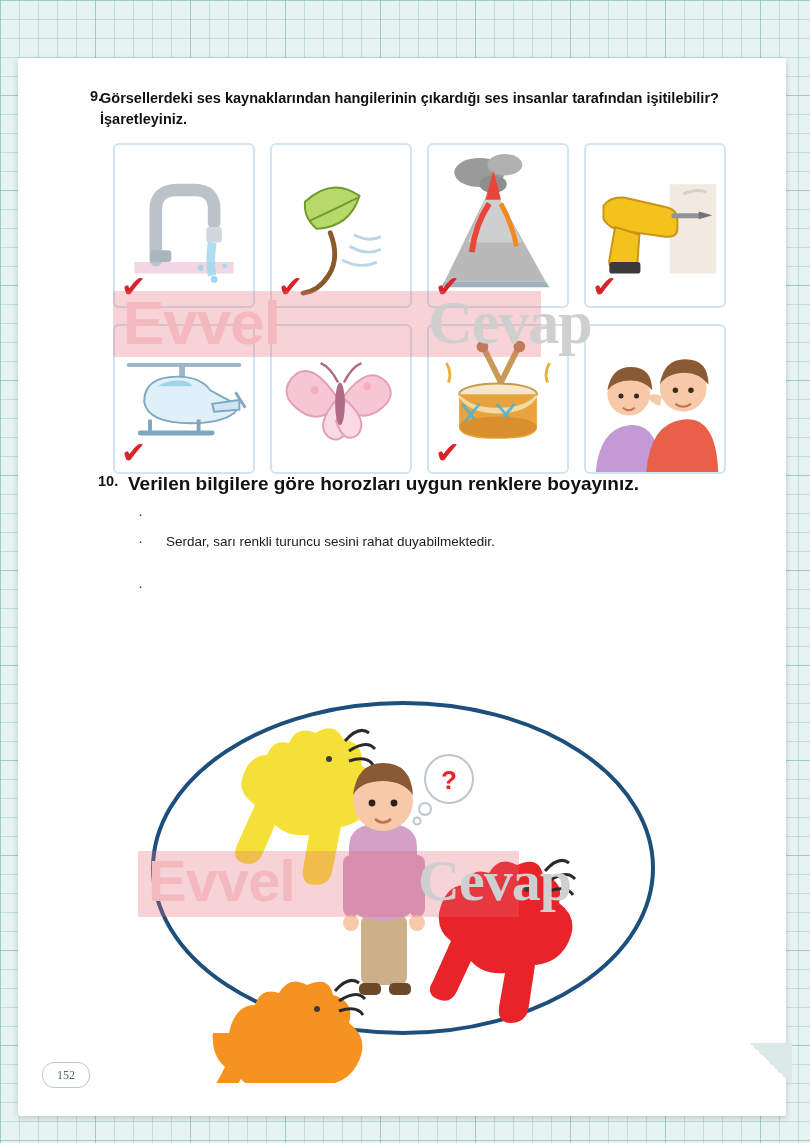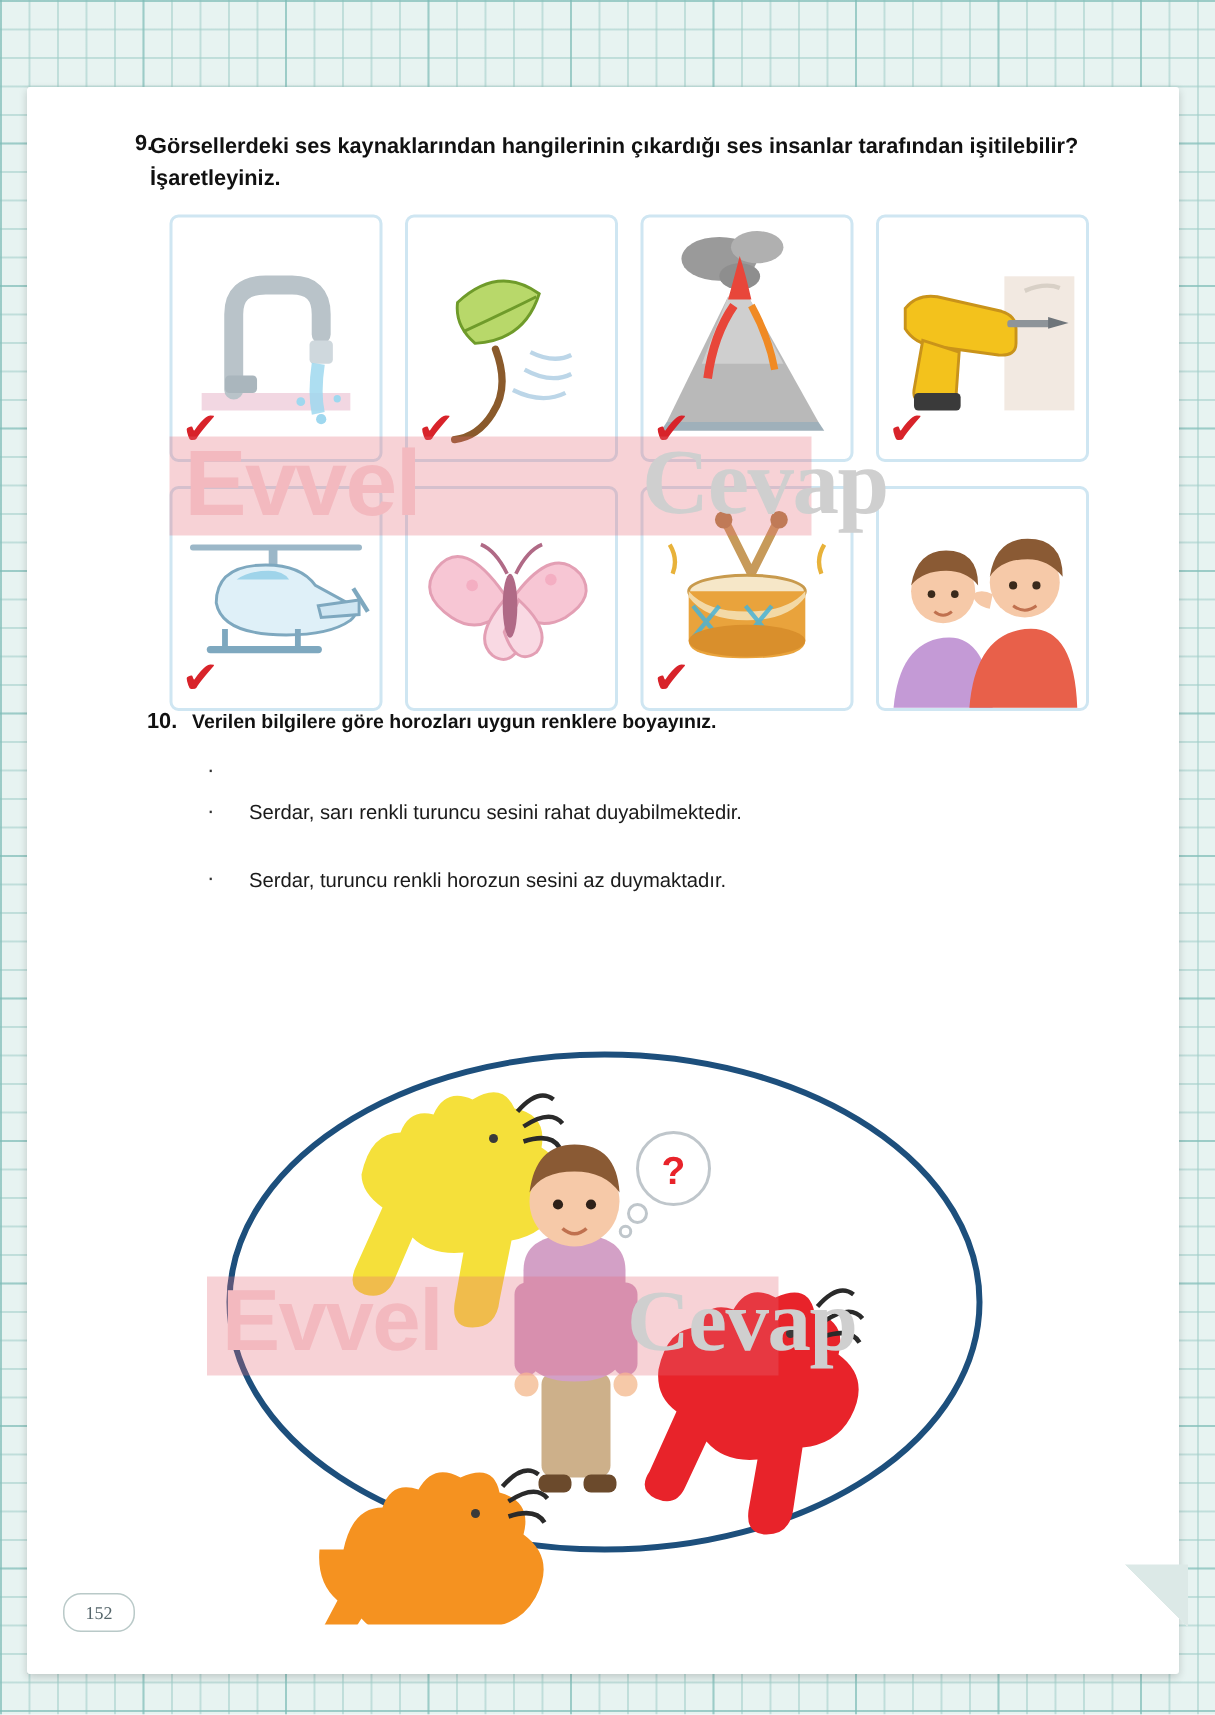--- a/index.html
+++ b/index.html
@@ -59,21 +59,21 @@
   .cell svg{position:absolute;left:0;top:0;width:100%;height:100%;}
   .tick{
     position:absolute;left:6px;bottom:4px;font-size:30px;line-height:1;
     color:#d8232a;font-weight:bold;z-index:4;
     font-family:"DejaVu Sans", sans-serif;
   }
 
   
   .q10{position:absolute;left:80px;top:415px;width:650px;}
   .q10 .num{position:absolute;left:0;top:0;font-weight:bold;font-size:14.5px;color:#111;}
-  .q10 .txt{margin-left:30px;font-weight:bold;font-size:13px;color:#111;}
+  .q10 .txt{margin-left:30px;font-weight:bold;font-size:19px;color:#111;}
   .bullets{position:absolute;left:120px;top:448px;width:600px;}
   .bullet{position:relative;font-size:13.5px;color:#1a1a1a;margin-bottom:27px;padding-left:28px;line-height:1.3;}
   .bullet .dot{position:absolute;left:0;top:-2px;font-size:15px;color:#333;}
 
   
   .illus{position:absolute;left:95px;top:575px;width:580px;height:450px;}
   .illus svg{position:absolute;left:0;top:0;width:100%;height:100%;}
 
   
   .wm{position:absolute;z-index:9;pointer-events:none;}
@@ -248,21 +248,20 @@
     <div class="bullets">
       <div class="bullet">
         <span class="dot">·</span>
       </div>
       <div class="bullet">
         <span class="dot">·</span>
         <span>Serdar, sarı renkli turuncu sesini rahat duyabilmektedir.</span>
       </div>
       <div class="bullet">
         <span class="dot">·</span>
-        <span>Serdar, turuncu renkli horozun sesini az duymaktadır.</span>
       </div>
     </div>
 
     <div class="illus">
       <svg viewBox="0 0 580 450">
         <ellipse cx="290" cy="235" rx="250" ry="165" fill="none" stroke="#1d4f7c" stroke-width="4"></ellipse>
 
         <g>
           <path d="M128 150 q6 -28 26 -28 q6 -16 22 -12 q8 -18 26 -10 q20 -12 28 6 q22 4 18 26 q22 14 10 40 q-8 18 -30 22 l-8 40 q-2 18 -18 18 q-14 0 -12 -16 l6 -34 q-22 2 -34 -10 l-12 28 q-6 14 -20 10 q-12 -4 -6 -18 l18 -40 q-14 -10 -14 -22 Z" fill="#f5e03a"></path>
           <path d="M232 108 q14 -16 24 -8 M236 118 q18 -12 26 -2 M236 128 q18 -6 24 4" stroke="#2a2a2a" stroke-width="3" fill="none"></path>

